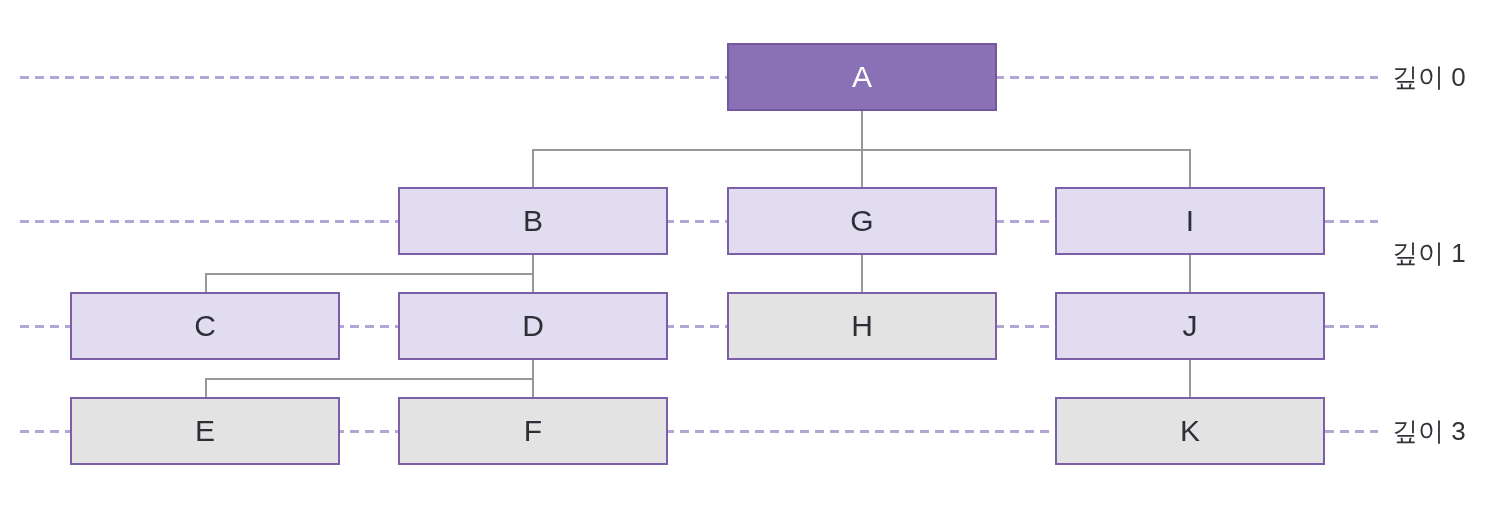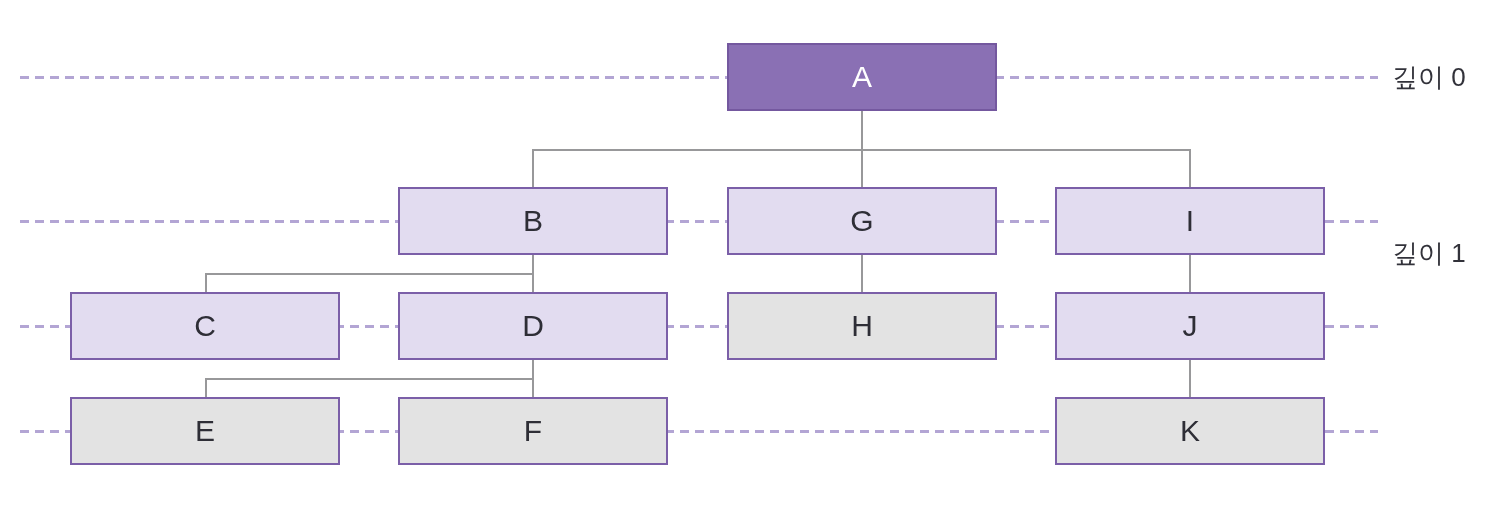--- a/index.html
+++ b/index.html
@@ -97,20 +97,21 @@
 
 <div class="canvas">
 
   <div class="depth-line dl0"></div>
   <div class="depth-line dl1"></div>
   <div class="depth-line dl2"></div>
   <div class="depth-line dl3"></div>
 
   <div class="depth-label lb0">깊이 0</div>
   <div class="depth-label lb1">깊이 1</div>
+  <div class="depth-label lb3">깊이 3</div>
 
   <div class="edge v" style="left:861px; top:111px; height:39px;"></div>
   <div class="edge h" style="left:532px; top:149px; width:659px;"></div>
   <div class="edge v" style="left:532px; top:149px; height:38px;"></div>
   <div class="edge v" style="left:861px; top:149px; height:38px;"></div>
   <div class="edge v" style="left:1189px; top:149px; height:38px;"></div>
 
   <div class="edge v" style="left:532px; top:255px; height:19px;"></div>
   <div class="edge h" style="left:205px; top:273px; width:329px;"></div>
   <div class="edge v" style="left:205px; top:273px; height:19px;"></div>

